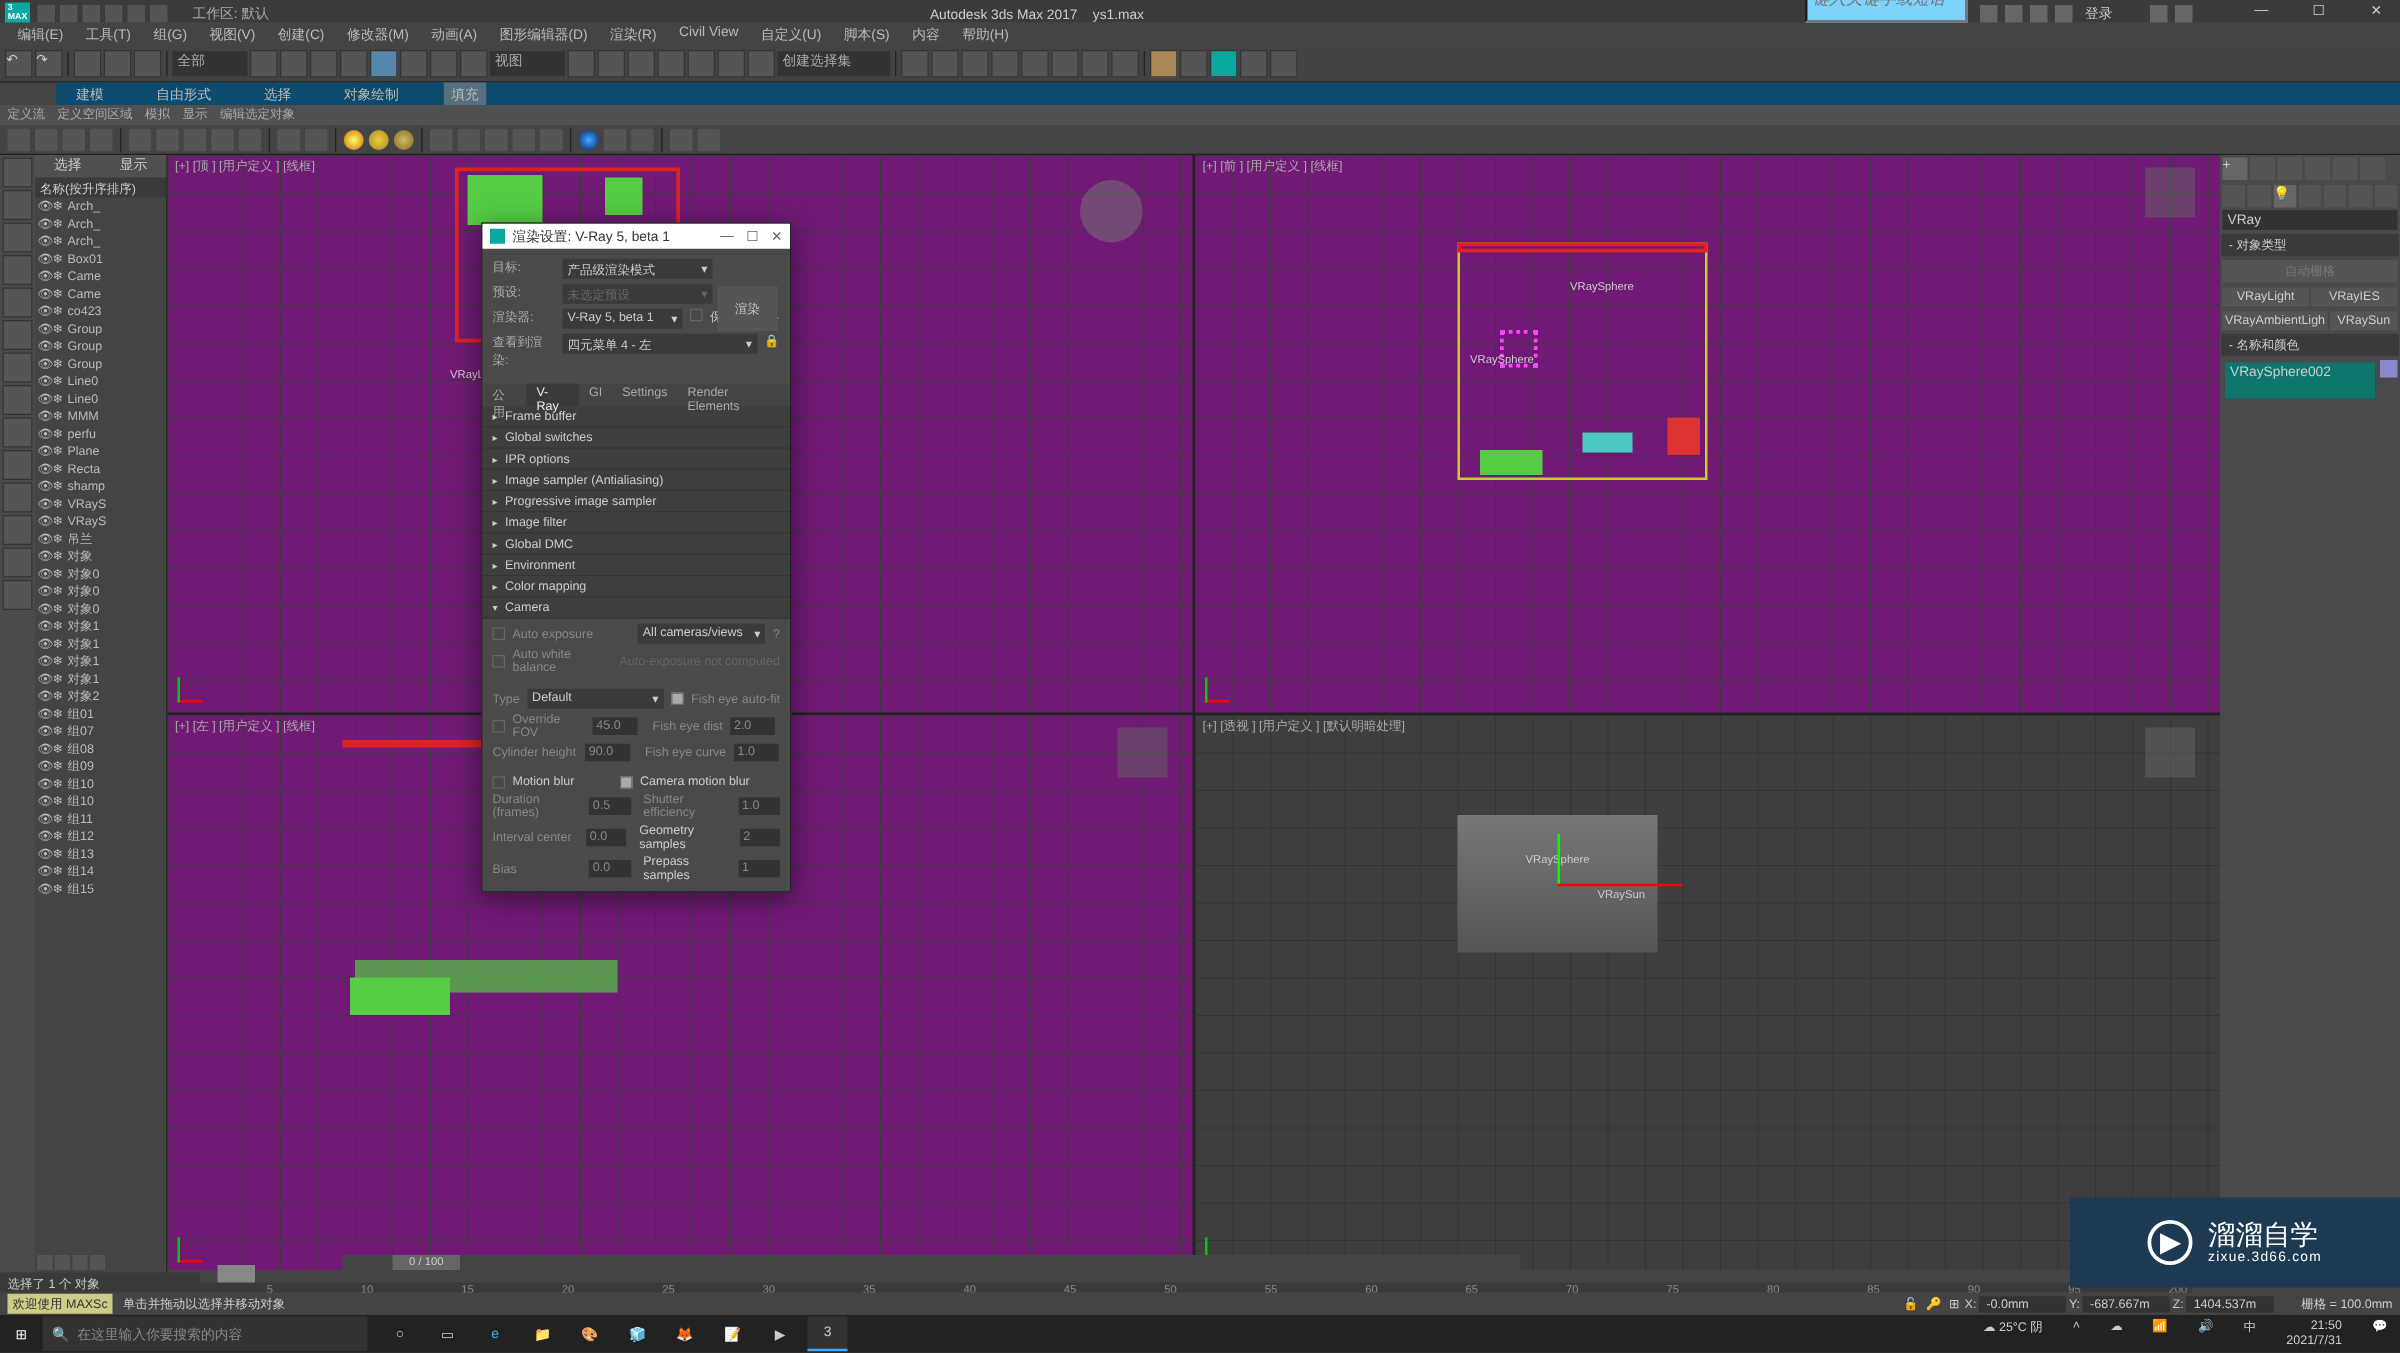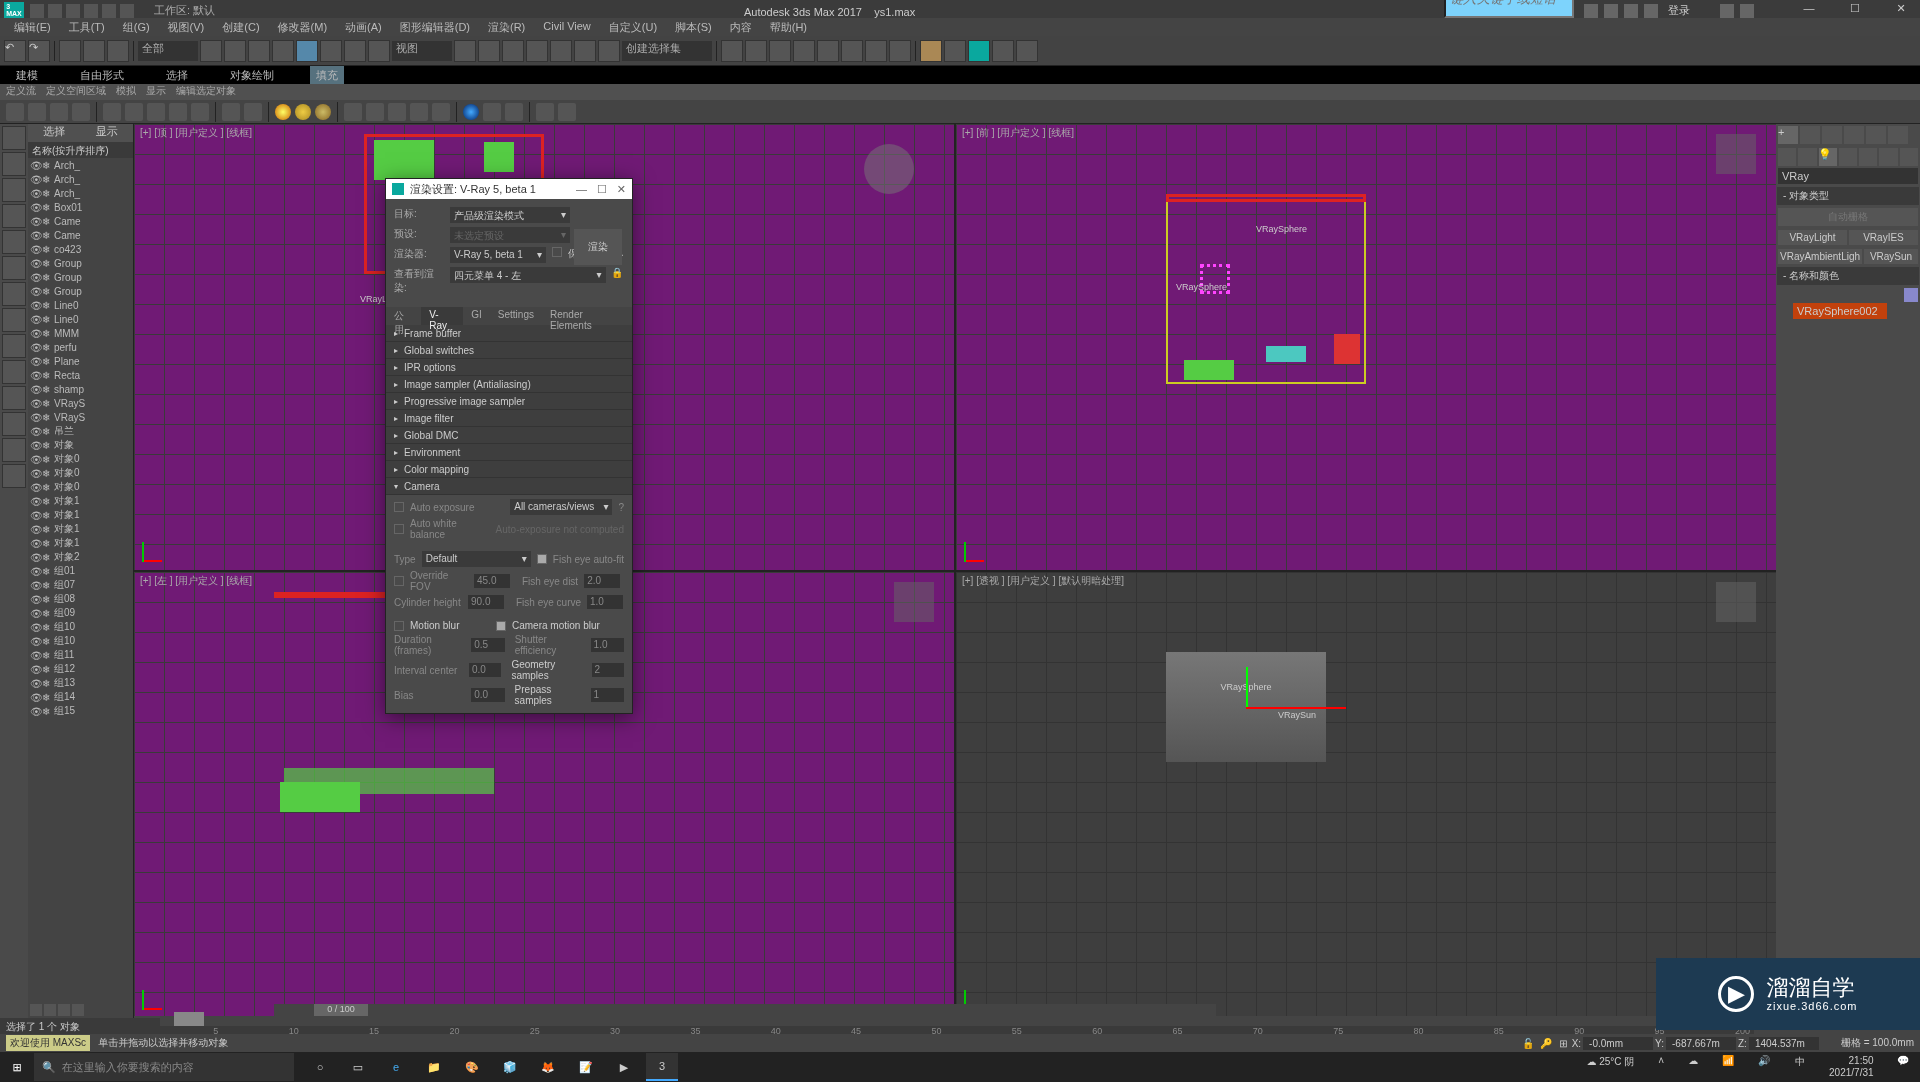--- a/index.html
+++ b/index.html
@@ -22,21 +22,21 @@
 .menu-bar { height: 18px; background: #444; display: flex; padding: 0 6px; gap: 2px; }
 .menu-item { padding: 2px 8px; color: #bbb; }
 
 
 .main-tb { height: 30px; background: #434343; display: flex; align-items: center; padding: 0 4px; gap: 2px; border-bottom: 1px solid #222; }
 .tb-btn { width: 22px; height: 22px; background: #555; border: 1px solid #333; }
 .tb-sel { width: 60px; height: 20px; background: #333; color: #aaa; padding: 0 4px; }
 .tb-sep { width: 1px; height: 20px; background: #222; margin: 0 2px; }
 
 
-.ribbon { height: 18px; background: #000000; display: flex; padding: 0 10px; gap: 30px; }
+.ribbon { height: 18px; background: #0c4a6e; display: flex; padding: 0 10px; gap: 30px; margin-left: 45px; }
 .ribbon-tab { color: #bbb; padding: 2px 6px; }
 .ribbon-fill { background: #56717e; }
 .ribbon-row2 { height: 16px; background: #505050; display: flex; padding: 0 6px; gap: 10px; color: #aaa; font-size: 10px; }
 
 
 .mini-tb { height: 24px; background: #444; display: flex; align-items: center; padding: 0 6px; gap: 4px; border-bottom: 1px solid #222; }
 .mini-btn { width: 18px; height: 18px; background: #555; border-radius: 2px; }
 .mini-sphere { width: 16px; height: 16px; border-radius: 50%; background: radial-gradient(#fc6, #c80); }
 
 
@@ -78,21 +78,21 @@
 
 .right-panel { width: 144px; background: #4a4a4a; display: flex; flex-direction: column; }
 .rp-tabs { height: 22px; display: flex; gap: 2px; padding: 2px; }
 .rp-tab { width: 20px; height: 18px; background: #555; }
 .rp-tab.active { background: #666; }
 .rp-row { height: 20px; display: flex; gap: 2px; padding: 2px; }
 .rp-rollout { background: #3a3a3a; padding: 2px 6px; margin: 1px; font-size: 10px; }
 .rp-dd { background: #333; padding: 2px 4px; margin: 2px; height: 16px; }
 .rp-btn-row { display: flex; gap: 2px; padding: 2px; }
 .rp-btn { flex: 1; background: #555; text-align: center; padding: 2px; font-size: 10px; }
-.rp-input { background: #c2410c; padding: 2px 4px; margin: 15px; height: 16px; }
+.rp-input { background: #0f766e; padding: 2px 4px; margin: 2px; height: 29px; }
 .rp-swatch { width: 14px; height: 14px; background: #88c; }
 
 
 .dialog { position: absolute; left: 385px; top: 178px; width: 248px; background: #4a4a4a; border: 1px solid #222; box-shadow: 0 4px 20px rgba(0,0,0,0.5); z-index: 100; }
 .dlg-title { height: 20px; background: #fff; color: #333; display: flex; align-items: center; padding: 0 6px; }
 .dlg-title .icon { width: 12px; height: 12px; background: #0aa89e; margin-right: 6px; }
 .dlg-title-txt { flex: 1; font-size: 11px; }
 .dlg-win { display: flex; gap: 10px; color: #666; }
 .dlg-top { padding: 8px; }
 .dlg-row { display: flex; align-items: flex-start; margin-bottom: 4px; gap: 6px; }

